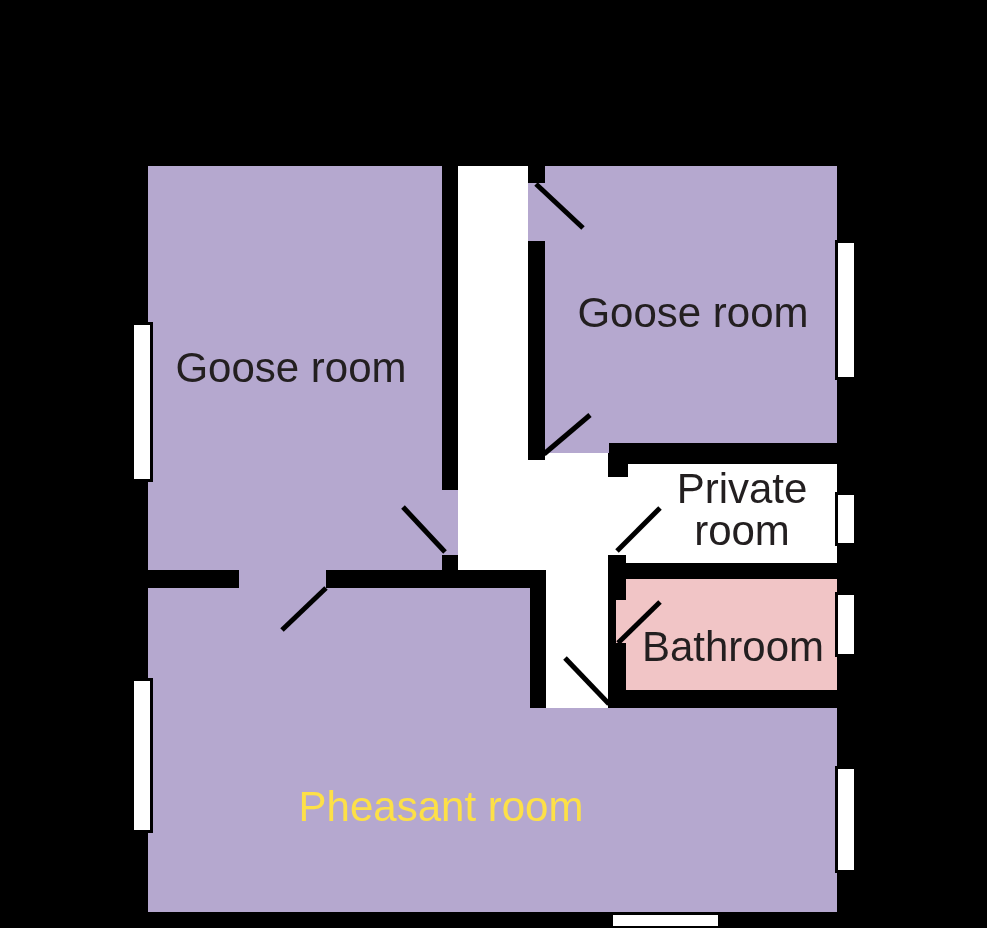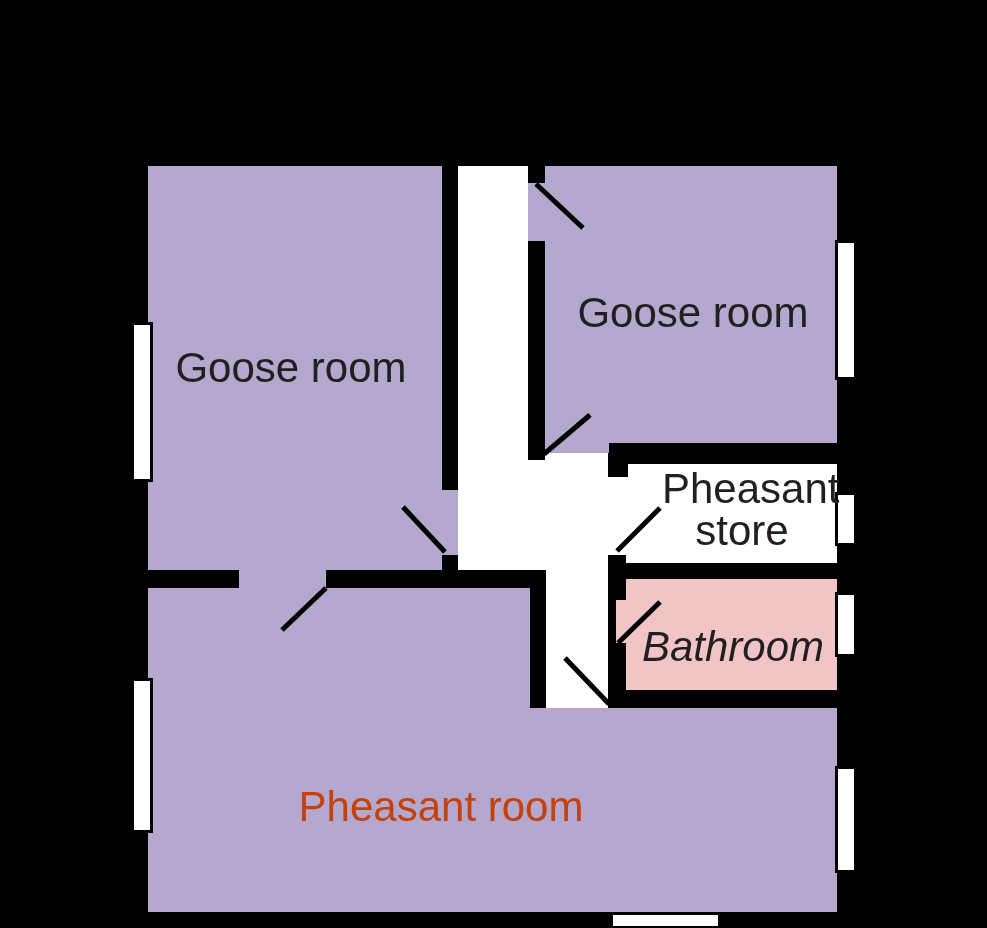--- a/index.html
+++ b/index.html
@@ -87,17 +87,17 @@
     <line x1="326" y1="588" x2="282" y2="630"></line>
     <line x1="536" y1="184" x2="583" y2="228"></line>
     <line x1="544" y1="454" x2="590" y2="415"></line>
     <line x1="617" y1="551" x2="660" y2="508"></line>
     <line x1="618" y1="643" x2="660" y2="602"></line>
     <line x1="565" y1="658" x2="609" y2="704"></line>
   </svg>
 
   <div class="room-label" style="left: 291px; top: 368px; color: rgb(35, 31, 32);">Goose room</div>
   <div class="room-label" style="left: 693px; top: 313px; color: rgb(35, 31, 32); text-align: right;">Goose room</div>
-  <div class="room-label wrap" style="left: 742px; top: 510px; color: rgb(35, 31, 32);">Pheasant store</div>
-  <div class="room-label" style="left: 733px; top: 647px; color: rgb(35, 31, 32); font-style: italic;">Bathroom</div>
-  <div class="room-label" style="left: 441px; top: 807px; color: #c2410c;">Pheasant room</div>
+  <div class="room-label wrap" style="left: 742px; top: 510px; color: rgb(35, 31, 32);">Private room</div>
+  <div class="room-label" style="left: 733px; top: 647px; color: rgb(35, 31, 32);">Bathroom</div>
+  <div class="room-label" style="left: 441px; top: 807px; color: #fde047;">Pheasant room</div>
 
 </div>
 
 </body></html>

